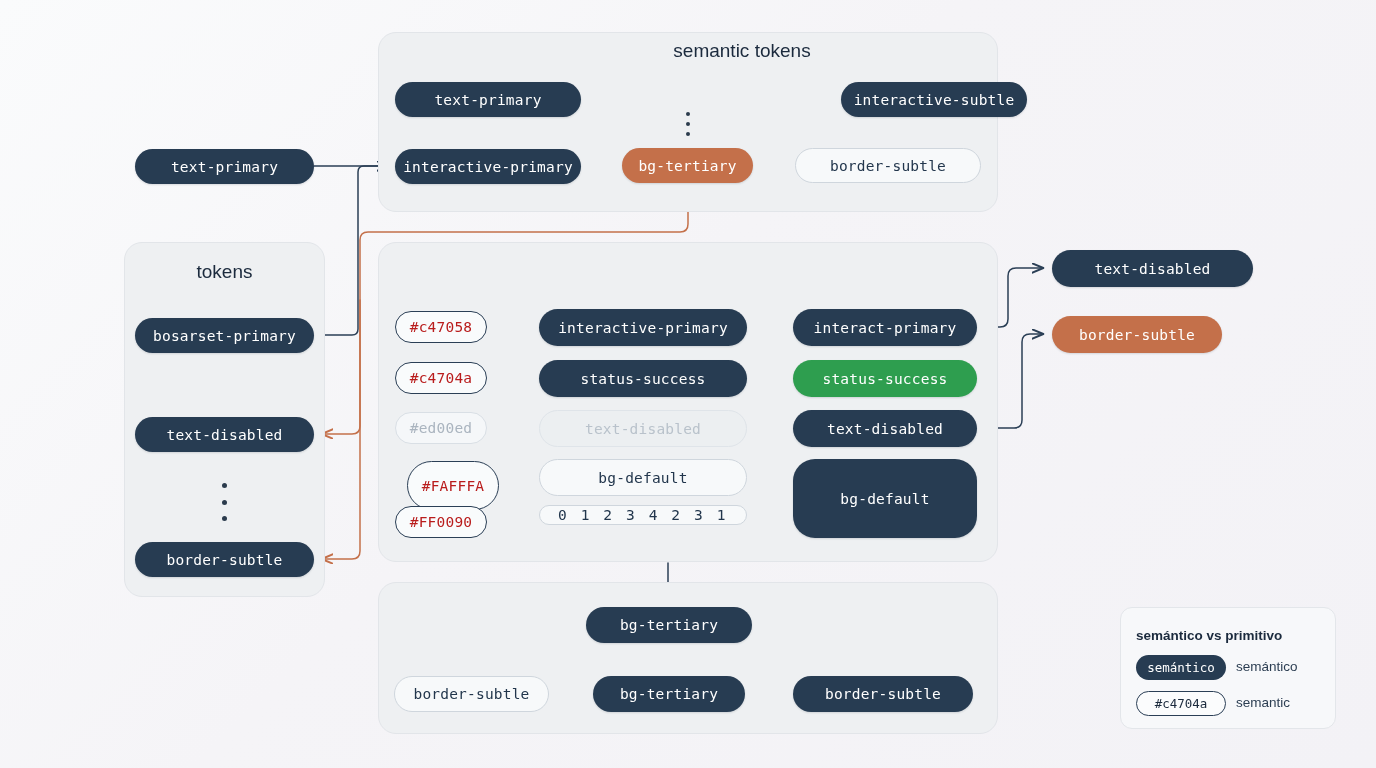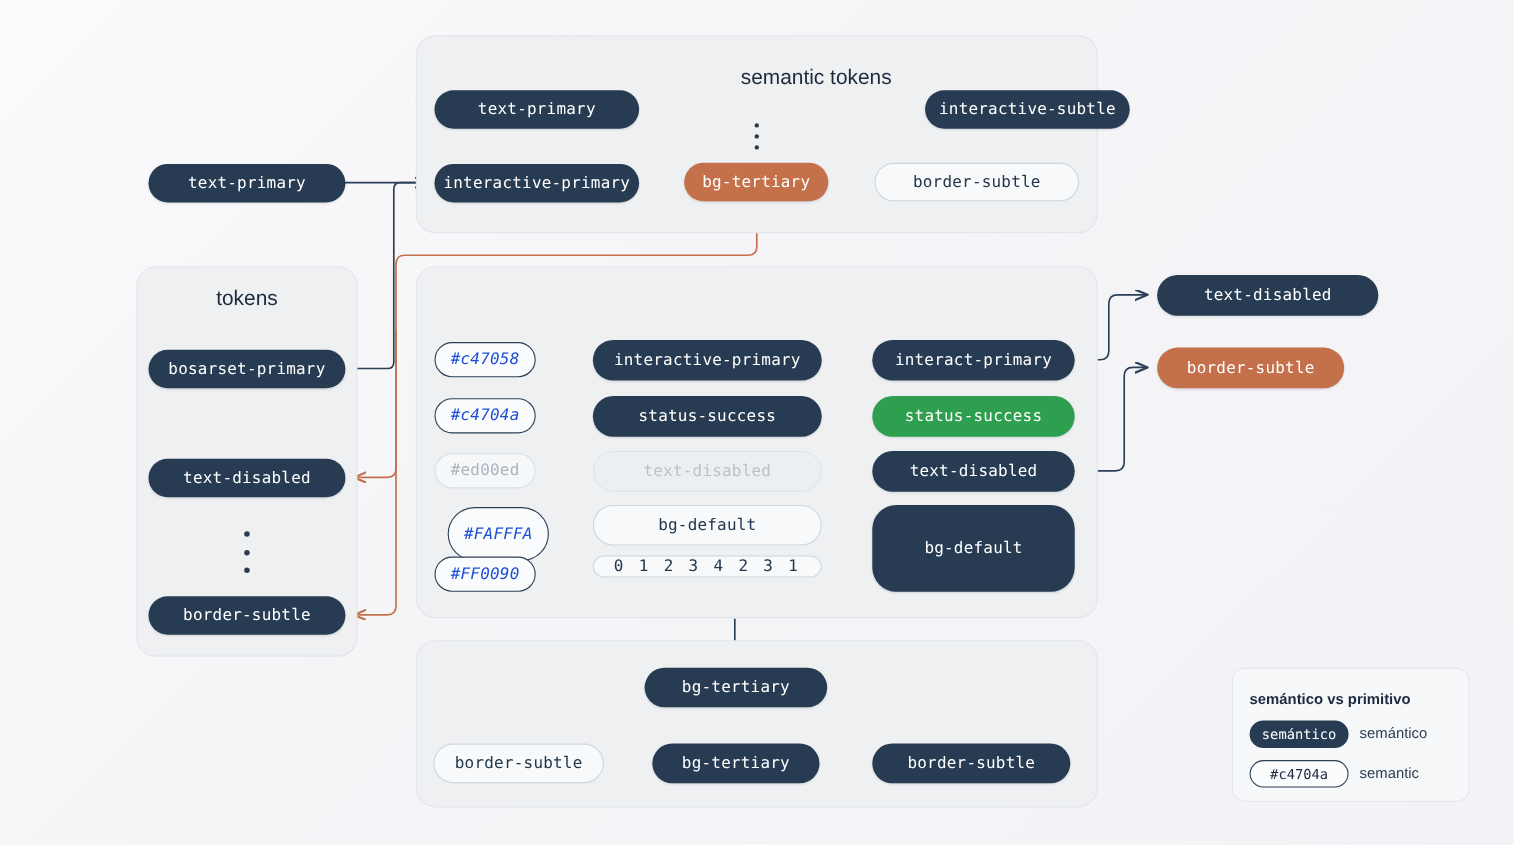--- a/index.html
+++ b/index.html
@@ -34,21 +34,21 @@
     font-family:"DejaVu Sans Mono","Liberation Mono",monospace;
     font-size:14.5px;
     letter-spacing:0.2px;
     white-space:nowrap;
     box-shadow:0 1px 2px rgba(20,32,48,.14);
   }
   .pill.dark{background:#273c52;color:#ffffff;}
   .pill.orange{background:#c4704a;color:#ffffff;}
   .pill.green{background:#2e9e4f;color:#ffffff;}
   .pill.outline{background:#f7f9fa;color:#22364c;border:1.4px solid #cfd6dd;box-shadow:none;}
-  .pill.outline-strong{background:#f9fbfc;color:#1d4ed8;border:1.6px solid #2b3f56;box-shadow:none;font-style:italic;}
+  .pill.outline-strong{background:#f9fbfc;color:#b91c1c;border:1.6px solid #2b3f56;box-shadow:none;}
   .pill.ghost{background:#eceff1;color:#b9c2cb;border:1.4px solid #dfe4e9;box-shadow:none;}
   .pill.ghost-hex{background:#f5f7f9;color:#aab4bf;border:1.4px solid #d9dfe5;box-shadow:none;}
   .pill.big{border-radius:22px;}
 
   .dots{
     position:absolute;display:flex;flex-direction:column;
     align-items:center;justify-content:space-between;
   }
   .dots span{width:4px;height:4px;border-radius:50%;background:#2b3b4d;display:block;}
 
@@ -132,21 +132,21 @@
       <path d="M688,183 V224 Q688,232 680,232 H368 Q360,232 360,240 V426 Q360,434 352,434 H322" marker-end="url(#ah-o)"></path>
       <path d="M360,300 V551 Q360,559 352,559 H322" marker-end="url(#ah-o)"></path>
     </g>
   </svg>
 
   <div class="pill dark" style="left:135px;top:149px;width:179px;height:35px;">
     <span>text-primary</span>
   </div>
 
   <div class="panel" style="left:378px;top:32px;width:620px;height:180px;"></div>
-  <div class="panel-title" style="left:378px;width:728px;top:60px;">
+  <div class="panel-title" style="left:378px;width:728px;top:40px;">
     <span>semantic tokens</span>
   </div>
 
   <div class="pill dark" style="left:395px;top:82px;width:186px;height:35px;">
     <span>text-primary</span>
   </div>
   <div class="pill dark" style="left:395px;top:149px;width:186px;height:35px;">
     <span>interactive-primary</span>
   </div>
 

